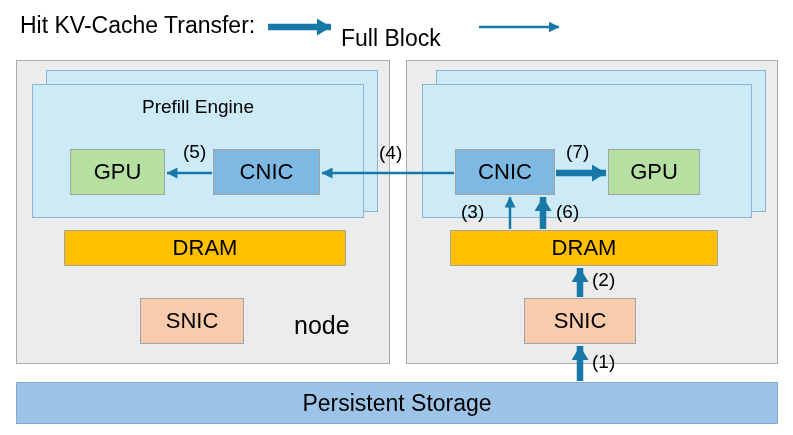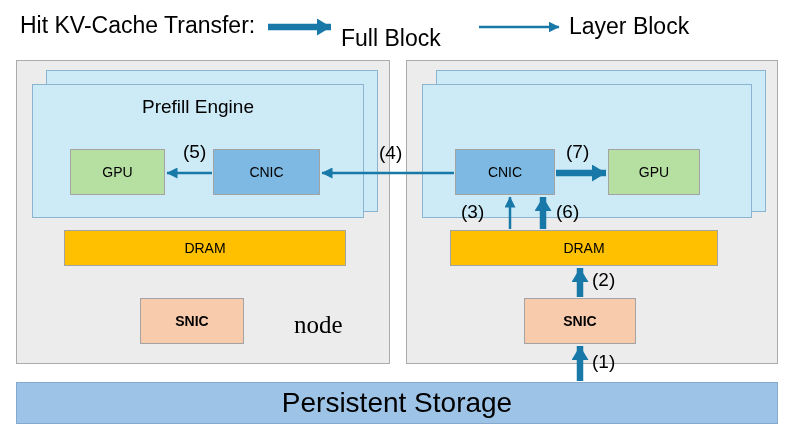--- a/index.html
+++ b/index.html
@@ -15,52 +15,51 @@
     border: 1.5px solid #ababab;
   }
   .engine {
     background: var(--color-engine-bg, #cdeaf7);
     border: 1.5px solid var(--color-engine-border, #8ab4cf);
   }
   .engine-title { font-size:19px; text-align:center; white-space:nowrap; }
 
   .box {
     display:flex; align-items:center; justify-content:center;
-    font-size:14px; border:1.3px solid #a3a3a3; white-space:nowrap;
+    font-size:22px; border:1.3px solid #a3a3a3; white-space:nowrap;
   }
   .gpu  { background: var(--color-gpu-bg,  #b6e0a2); }
   .cnic { background: var(--color-cnic-bg, #7db9e3); }
   .dram { background: var(--color-dram-bg, #ffc000); }
-  .snic { background: var(--color-snic-bg, #f8cbad); font-weight: bold; }
+  .snic { background: var(--color-snic-bg, #f8cbad); }
 
-  .node-label { font-size:25px; white-space:nowrap;font-family:Liberation Serif, serif; }
+  .node-label { font-size:25px; white-space:nowrap; }
 
   .storage {
     background: var(--color-storage-bg, #9dc3e6);
     border: 1.5px solid #86a8cf;
     display:flex; align-items:center; justify-content:center;
-    font-size:28px;
+    font-size:23px;
   }
 
   svg.arrows { position:absolute; left:0; top:0; width:793px; height:435px; pointer-events:none; }
   .arrow-line { stroke: var(--color-arrow, #1878a8); fill:none; }
   .thick { stroke-width:6.5; }
   .thin  { stroke-width:2.5; }
   .ah { fill: var(--color-arrow, #1878a8); }
 
   .alabel { font-size:19px; white-space:nowrap; }
 </style>
 </head>
 <body>
 
 <div class="canvas">
 
   <span class="abs legend-text" style="left:20px; top:12px;">Hit KV-Cache Transfer:</span>
   <span class="abs legend-text" style="left:341px; top:13px;margin-top:12px;">Full Block</span>
-  <span class="abs legend-text" style="left:569px; top:13px;">Layer Block</span>
 
   <div class="abs node" style="left:16px; top:60px; width:374px; height:304px;">
   </div>
   <div class="abs engine" style="left:46px; top:70px; width:332px; height:142px;"></div>
   <div class="abs engine" style="left:32px; top:84px; width:332px; height:134px;"></div>
   <div class="abs engine-title" style="left:32px; top:96px; width:332px;">Prefill Engine</div>
   <div class="abs box gpu" style="left:70px; top:149px; width:95px; height:46px;">GPU</div>
   <div class="abs box cnic" style="left:213px; top:149px; width:107px; height:46px;">CNIC</div>
   <div class="abs box dram" style="left:64px; top:230px; width:282px; height:36px;">DRAM</div>
   <div class="abs box snic" style="left:140px; top:298px; width:104px; height:46px;">SNIC</div>

